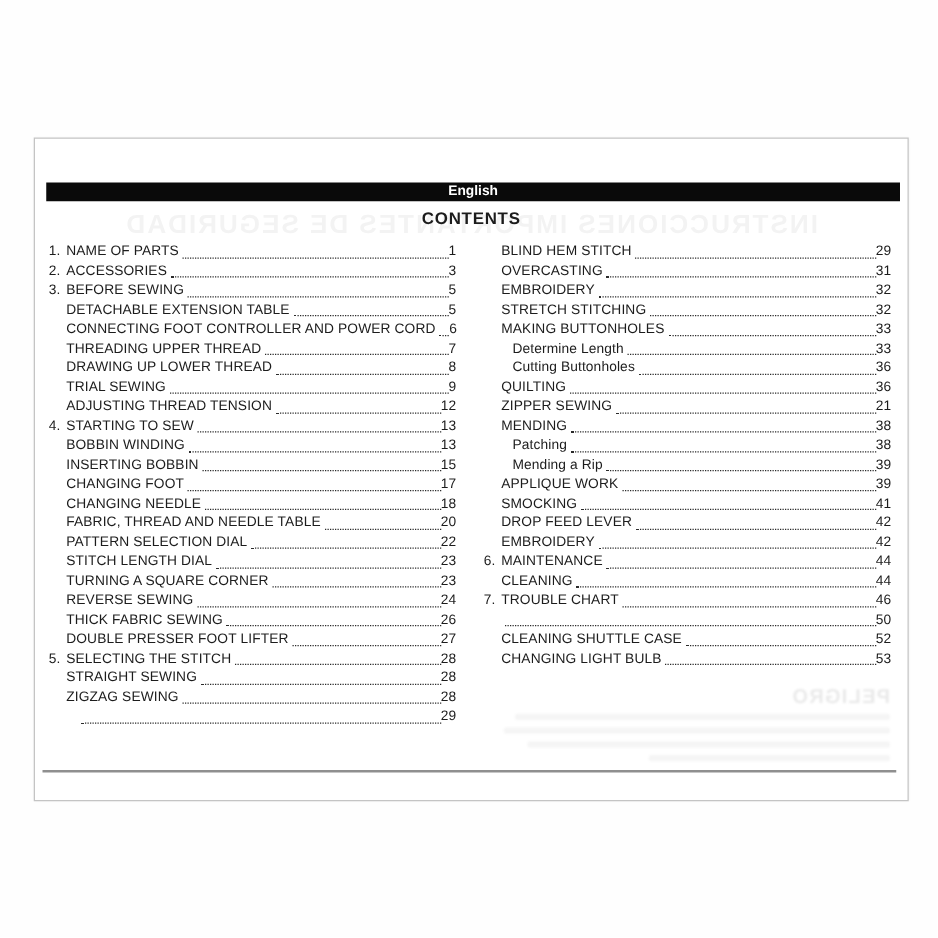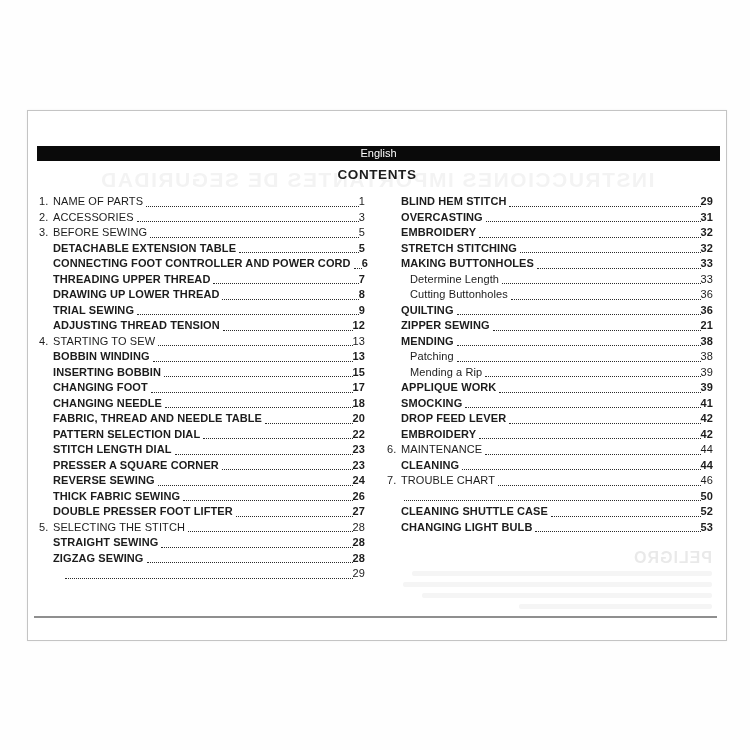--- a/index.html
+++ b/index.html
@@ -64,21 +64,21 @@
   .ghost-line.w3 { width: 93%; }
   .ghost-line.w4 { width: 62%; }
   
   .lang-bar {
     position: absolute;
     left: 9px; top: 35px;
     width: 683px; height: 15px;
     background: var(--bar, #0a0a0a);
     color: #ffffff;
     font-size: 11px;
-    font-weight: normal;
+    font-weight: bold;
     text-align: center;
     line-height: 15px;
   }
   
   .contents-title {
     position: absolute;
     top: 56px; left: 0; right: 0;
     text-align: center;
     font-size: 13.5px;
     font-weight: bold;
@@ -97,21 +97,21 @@
   .toc-row {
     display: flex;
     align-items: baseline;
     height: 15.5px;
     line-height: 15.5px;
     font-size: 11px;
     color: var(--text, #1c1c1c);
     letter-spacing: 0.1px;
     white-space: nowrap;
   }
-  .toc-row.lvl1 { padding-left: 14px; font-weight: bold; }
+  .toc-row.lvl1 { padding-left: 14px; }
   .toc-row.lvl2 { padding-left: 23px; }
   .toc-num {
     width: 14px;
     flex-shrink: 0;
   }
   .toc-num:empty { display: none; }
   .toc-label { flex-shrink: 0; }
   .toc-dots {
     flex: 1;
     min-width: 8px;
@@ -259,21 +259,21 @@
 
           <div class="toc-row lvl1">
 
             <span class="toc-label">STITCH LENGTH DIAL</span>
             <span class="toc-dots"></span>
             <span class="toc-page">23</span>
           </div>
 
           <div class="toc-row lvl1">
 
-            <span class="toc-label">PRESSER A SQUARE CORNER</span>
+            <span class="toc-label">TURNING A SQUARE CORNER</span>
             <span class="toc-dots"></span>
             <span class="toc-page">23</span>
           </div>
 
           <div class="toc-row lvl1">
 
             <span class="toc-label">REVERSE SEWING</span>
             <span class="toc-dots"></span>
             <span class="toc-page">24</span>
           </div>

